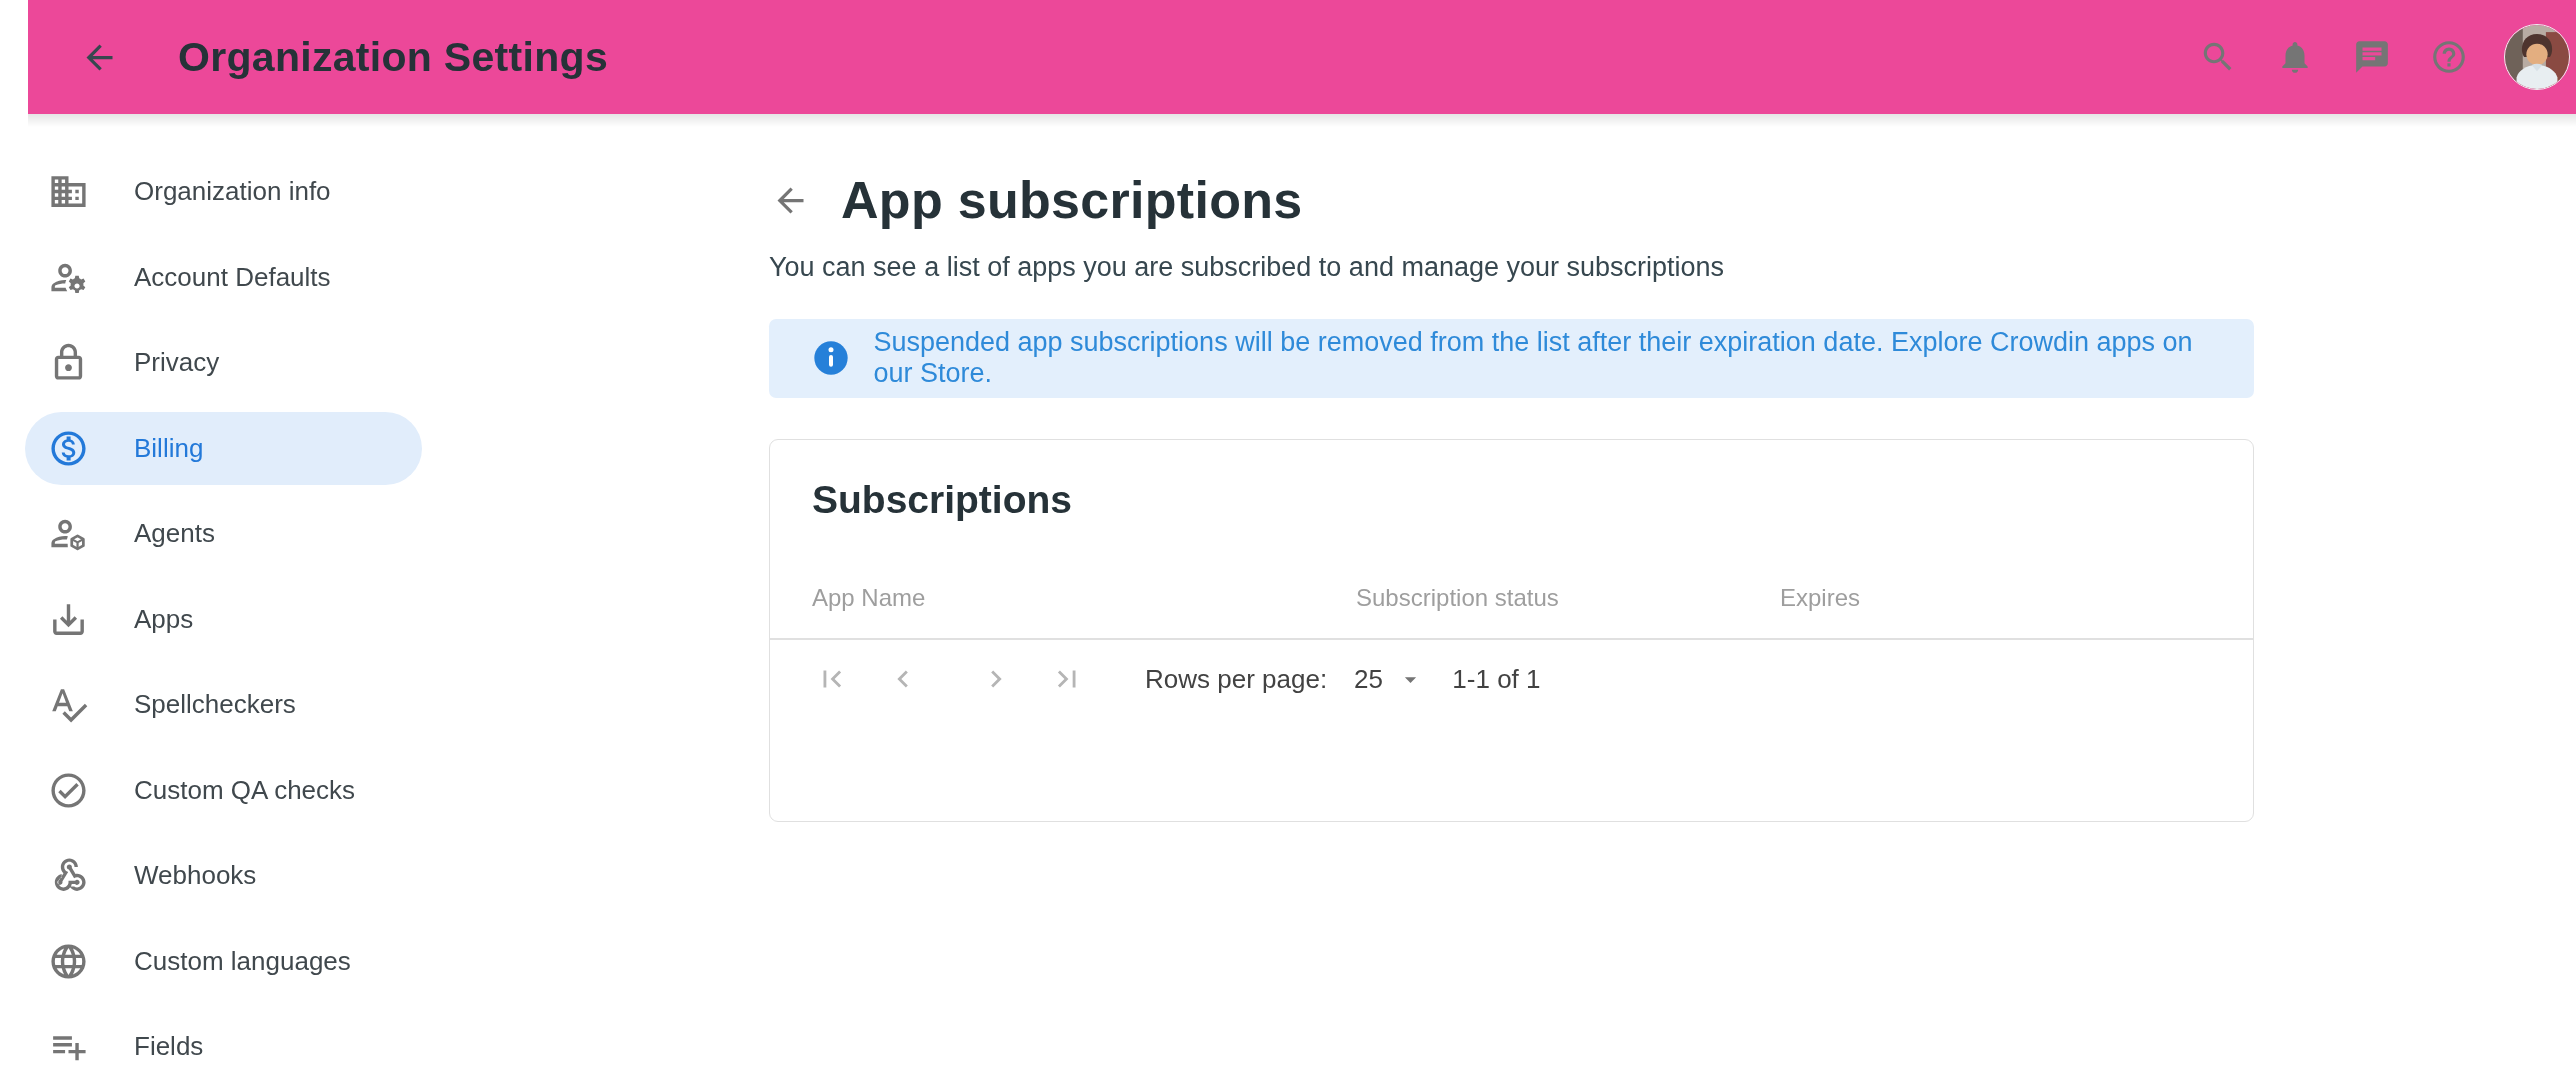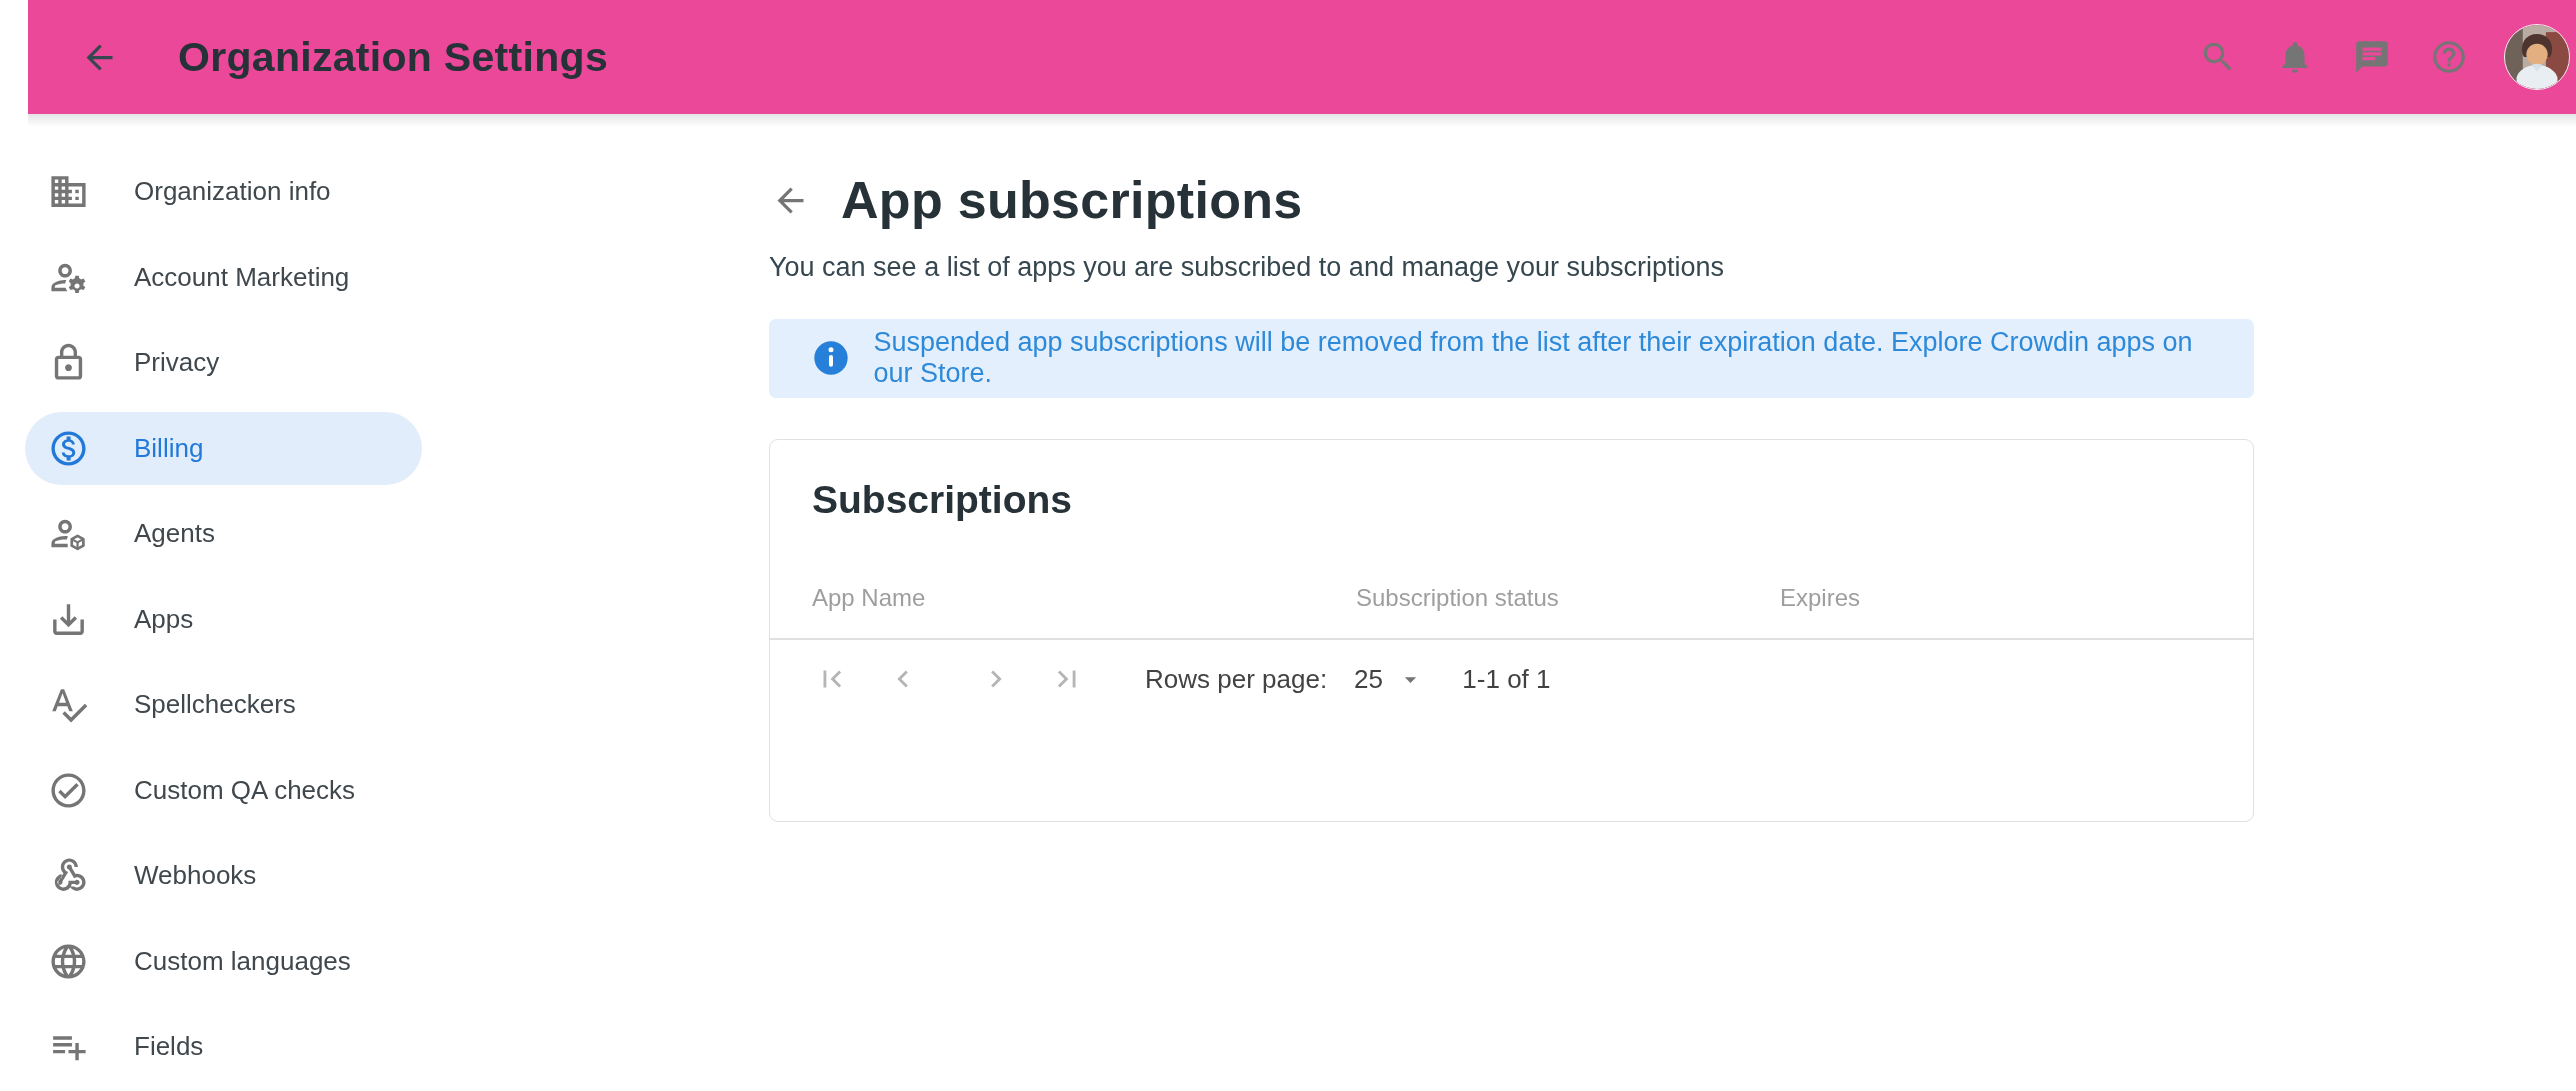--- a/index.html
+++ b/index.html
@@ -63,21 +63,21 @@
              color:#2f373c; letter-spacing:0.5px; }
 
   .pager { display:flex; align-items:center; height:79px; padding-left:42px; }
   .pg-btn { width:39px; height:39px; color:#b5b5b5; }
   .pg-btn svg { width:34px; height:34px; }
   .pg-prev { margin-left:32px; } .pg-next { margin-left:54px; } .pg-last { margin-left:32px; }
   .rpp-label { margin-left:59px; font-size:26px; color:#424242; }
   .rpp-select { display:flex; align-items:center; margin-left:27px; cursor:pointer; }
   .rpp-value { font-size:26px; color:#424242; }
   .caret { width:27px; height:27px; color:#757575; margin-left:14.3px; }
-  .range { margin-left:38px; font-size:26px; color:#424242; }
+  .range { margin-left:28px; font-size:26px; color:#424242; }
 </style>
 </head>
 <body>
 
 <header class="appbar">
   <button class="iconbtn appbar-back" aria-label="back">
     <svg viewBox="0 0 24 24" width="39" height="39">
         <path fill="currentColor" d="M20 11H7.83l5.59-5.59L12 4l-8 8 8 8 1.41-1.41L7.83 13H20v-2z"></path>
       </svg>
   </button>
@@ -133,21 +133,21 @@
     </span>
     <span class="nav-label">Organization info</span>
   </div>
 
   <div class="nav-item">
     <span class="nav-icon">
       <svg viewBox="0 0 24 24">
           <path fill="currentColor" d="M4 18v-.65c0-.34.16-.66.41-.81C6.1 15.83 8.03 15.5 10 15.5c.03 0 .05 0 .08.01.1-.7.3-1.37.59-1.98-.22-.02-.44-.03-.67-.03-2.42 0-4.68.67-6.61 1.82-.88.52-1.39 1.5-1.39 2.53V20h9.26c-.42-.6-.75-1.28-.97-2H4zm6-6c2.21 0 4-1.79 4-4s-1.79-4-4-4-4 1.79-4 4 1.79 4 4 4zm0-6c1.1 0 2 .9 2 2s-.9 2-2 2-2-.9-2-2 .9-2 2-2zm10.75 10c0-.22-.03-.42-.06-.63l1.14-1.01-1-1.73-1.45.49c-.32-.27-.68-.48-1.08-.63L18 11h-2l-.3 1.49c-.4.15-.76.36-1.08.63l-1.45-.49-1 1.73 1.14 1.01c-.03.21-.06.41-.06.63s.03.42.06.63l-1.14 1.01 1 1.73 1.45-.49c.32.27.68.48 1.08.63L16 21h2l.3-1.49c.4-.15.76-.36 1.08-.63l1.45.49 1-1.73-1.14-1.01c.03-.21.06-.41.06-.63zM17 18.5c-.83 0-1.5-.67-1.5-1.5s.67-1.5 1.5-1.5 1.5.67 1.5 1.5-.67 1.5-1.5 1.5z"></path>
         </svg>
     </span>
-    <span class="nav-label">Account Marketing</span>
+    <span class="nav-label">Account Defaults</span>
   </div>
 
   <div class="nav-item">
     <span class="nav-icon">
       <svg viewBox="0 0 24 24">
           <path fill="currentColor" d="M18 8h-1V6c0-2.76-2.24-5-5-5S7 3.24 7 6v2H6c-1.1 0-2 .9-2 2v10c0 1.1.9 2 2 2h12c1.1 0 2-.9 2-2V10c0-1.1-.9-2-2-2zM9 6c0-1.66 1.34-3 3-3s3 1.34 3 3v2H9V6zm9 14H6V10h12v10zm-6-3c1.1 0 2-.9 2-2s-.9-2-2-2-2 .9-2 2 .9 2 2 2z"></path>
         </svg>
     </span>
     <span class="nav-label">Privacy</span>
   </div>

